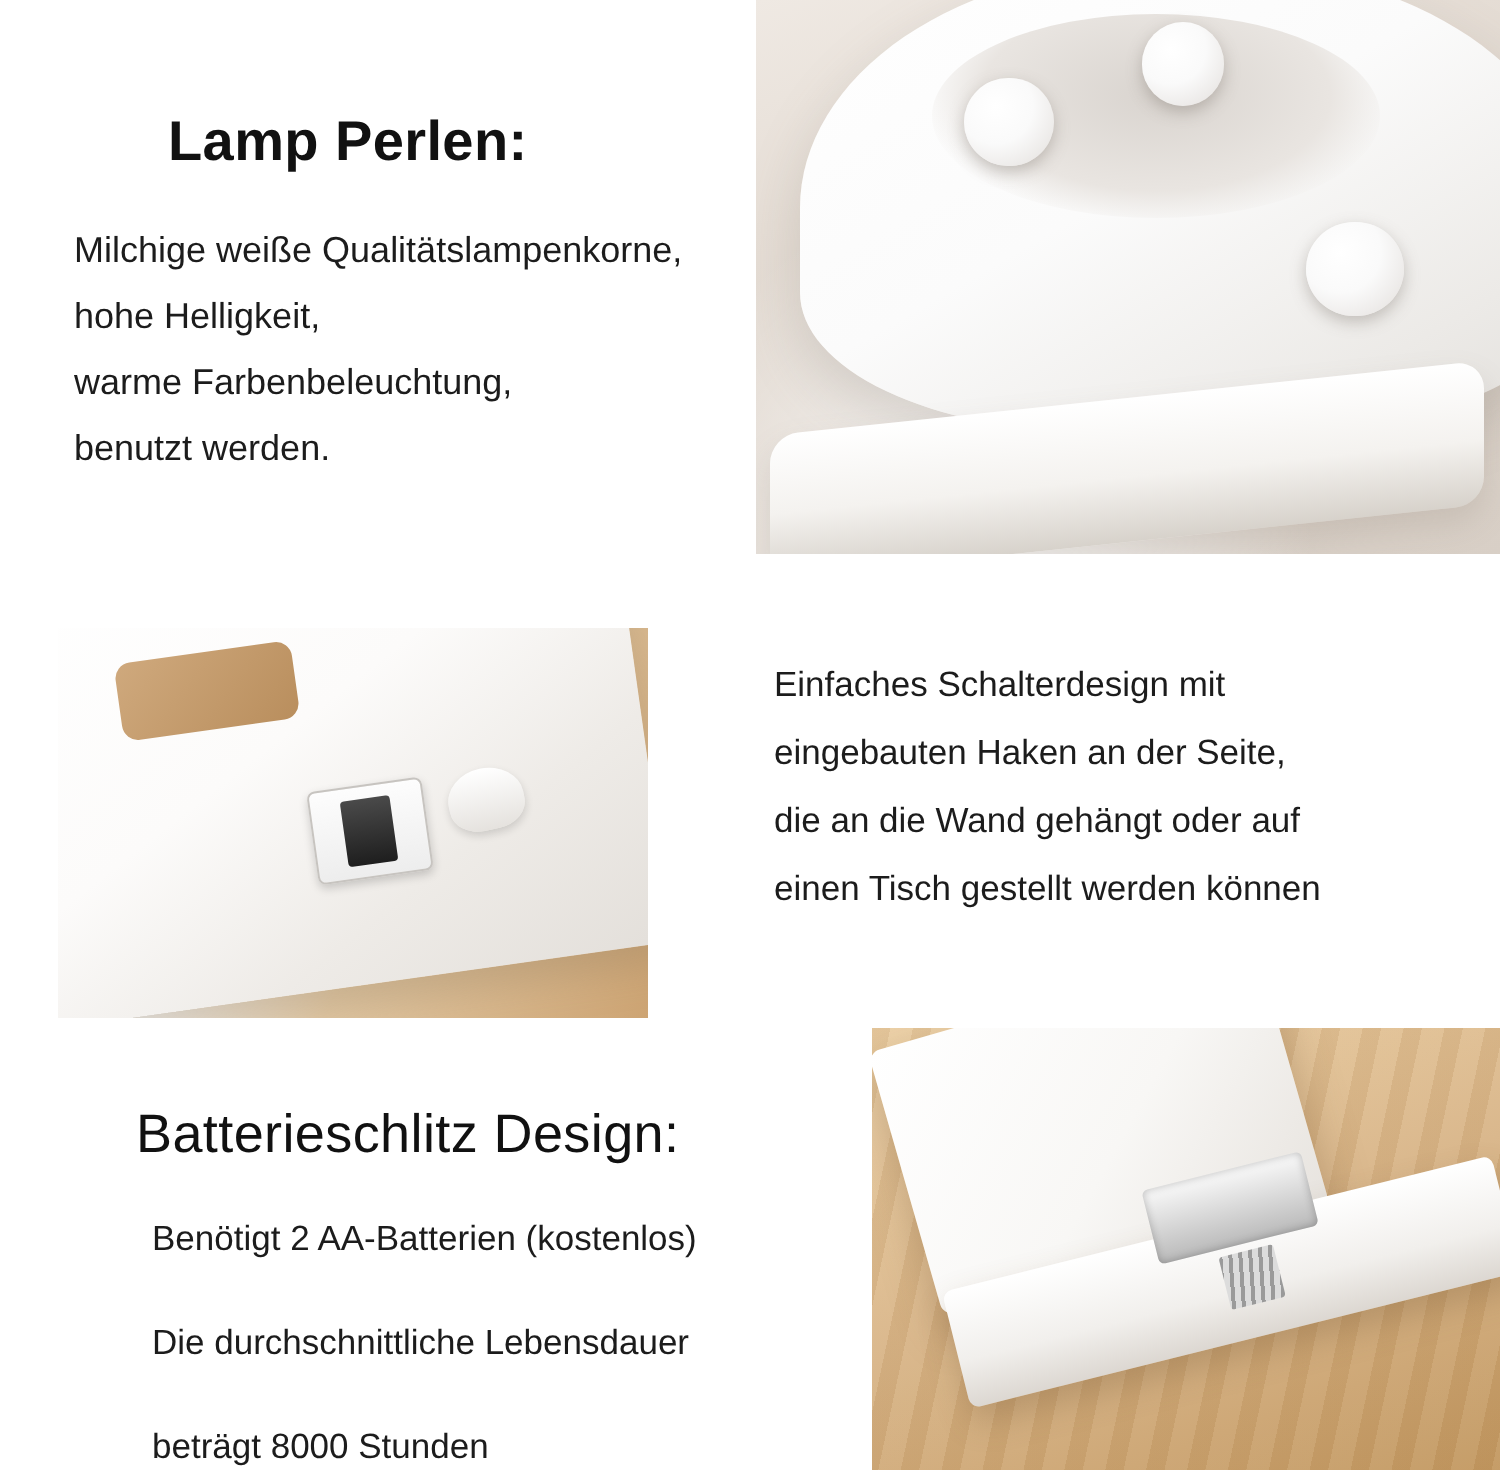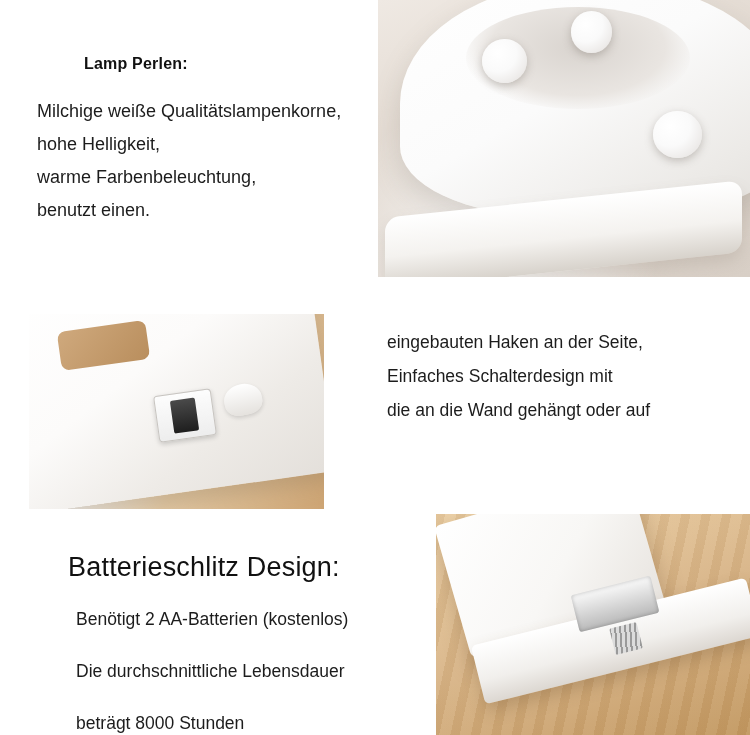--- a/index.html
+++ b/index.html
@@ -23,21 +23,21 @@
   }
 
   
   .sec1-text {
     position: absolute;
     left: 18px;
     top: 55px;
     width: 360px;
   }
   .sec1-title {
-    font-size: 16px;
+    font-size: 28px;
     font-weight: bold;
     color: #111;
     margin: 0 0 22px 66px;
     letter-spacing: 0.2px;
   }
   .sec1-body {
     font-size: 18px;
     line-height: 33px;
     color: #1c1c1c;
     margin: 14px;
@@ -276,36 +276,37 @@
     <div class="bead b3"></div>
     <div class="p1-base"></div>
   </div>
 
   <div class="sec1-text">
     <h2 class="sec1-title">Lamp Perlen:</h2>
     <div class="sec1-body">
       <div>Milchige weiße Qualitätslampenkorne,</div>
       <div>hohe Helligkeit,</div>
       <div>warme Farbenbeleuchtung,</div>
-      <div>benutzt einen.</div>
+      <div>benutzt werden.</div>
     </div>
   </div>
 
   <div class="photo photo-2">
     <div class="p2-board"></div>
     <div class="p2-hole"></div>
     <div class="p2-switch"></div>
     <div class="p2-clip"></div>
   </div>
 
   <div class="sec2-text">
     <div class="sec2-body">
+      <div>Einfaches Schalterdesign mit</div>
       <div>eingebauten Haken an der Seite,</div>
-      <div>Einfaches Schalterdesign mit</div>
       <div>die an die Wand gehängt oder auf</div>
+      <div>einen Tisch gestellt werden können</div>
     </div>
   </div>
 
   <div class="photo photo-3">
     <div class="p3-wood"></div>
     <div class="p3-lamp-top"></div>
     <div class="p3-lamp-bar"></div>
     <div class="p3-battery"></div>
     <div class="p3-spring"></div>
   </div>

